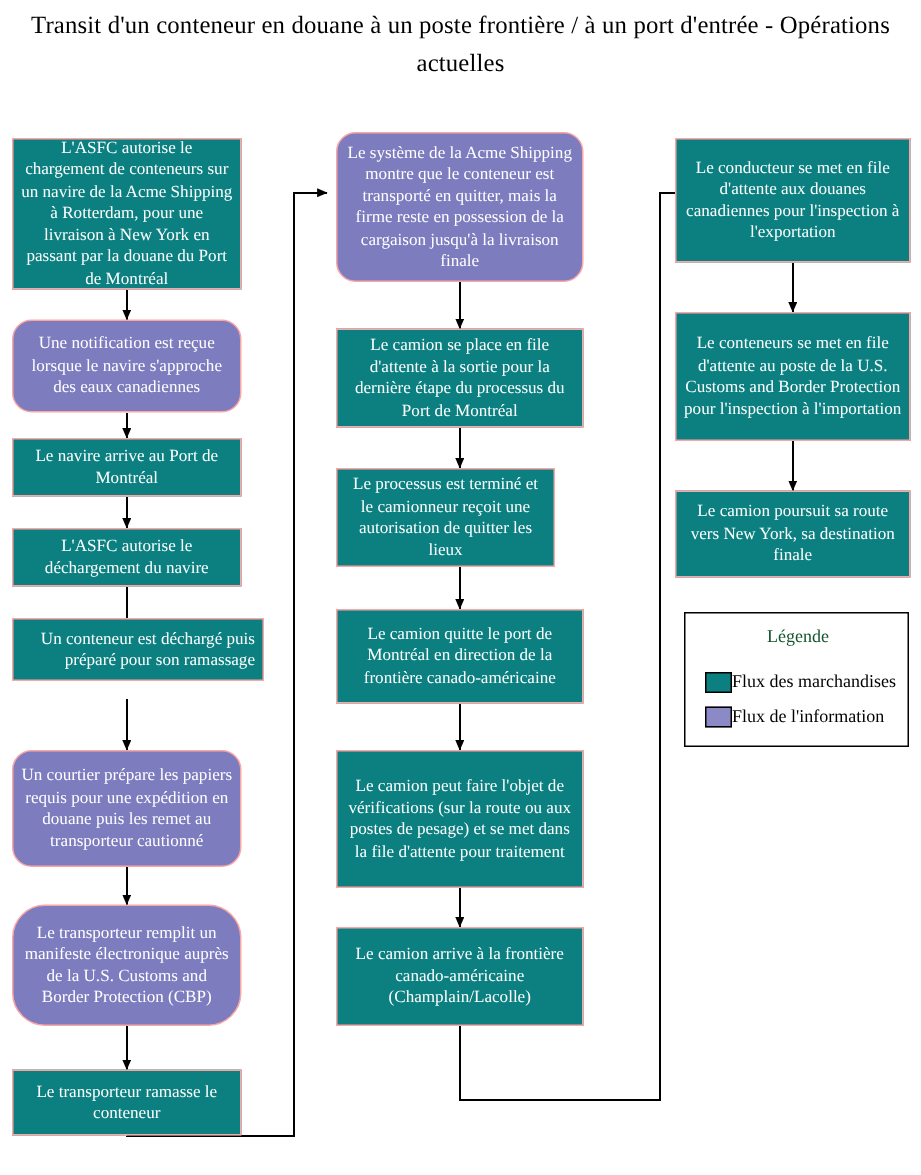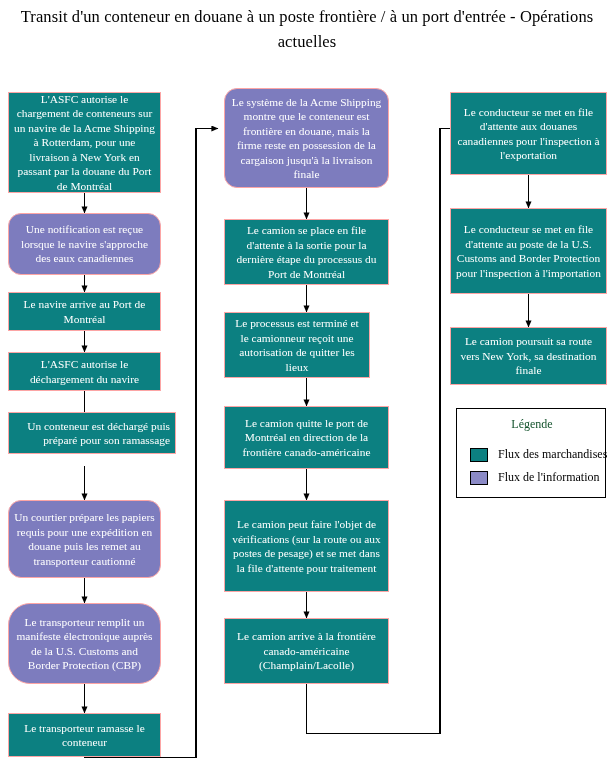--- a/index.html
+++ b/index.html
@@ -84,21 +84,20 @@
     width: 150px;
     text-align: center;
     font-size: 12px;
     color: #14532d;
   }
   .legend-row {
     position: absolute;
     left: 13px;
     display: flex;
     align-items: center;
-    gap: 10px;
   }
   .legend-row.r1 { top: 38px; }
   .legend-row.r2 { top: 61px; }
   .swatch {
     width: 18px;
     height: 14px;
     border: 1px solid #000;
     box-sizing: border-box;
     flex: none;
   }
@@ -174,21 +173,21 @@
 
   <div class="node info" style="left:8px;  top:603px; width:153px; height:81px;border-radius:22px;">
     <span class="txt"><span>Le transporteur remplit un manifeste électronique auprès de la </span><span class="it">U.S. Customs and Border Protection</span><span> (CBP)</span></span>
   </div>
 
   <div class="node goods" style="left:8px;  top:713px; width:153px; height:44px;">
     <span class="txt">Le transporteur ramasse le conteneur</span>
   </div>
 
   <div class="node info" style="left:224px; top:88px;  width:165px; height:100px;">
-    <span class="txt">Le système de la Acme Shipping montre que le conteneur est frontière en douane, mais la firme reste en possession de la cargaison jusqu'à la livraison finale</span>
+    <span class="txt">Le système de la Acme Shipping montre que le conteneur est transporté en quitter, mais la firme reste en possession de la cargaison jusqu'à la livraison finale</span>
   </div>
 
   <div class="node goods" style="left:224px; top:219px; width:165px; height:66px;">
     <span class="txt">Le camion se place en file d'attente à la sortie pour la dernière étape du processus du Port de Montréal</span>
   </div>
 
   <div class="node goods" style="left:224px; top:312px; width:146px; height:66px;">
     <span class="txt">Le processus est terminé et le camionneur reçoit une autorisation de quitter les lieux</span>
   </div>
 
@@ -202,21 +201,21 @@
 
   <div class="node goods" style="left:224px; top:618px; width:165px; height:66px;">
     <span class="txt">Le camion arrive à la frontière canado-américaine (Champlain/Lacolle)</span>
   </div>
 
   <div class="node goods" style="left:450px; top:92px;  width:157px; height:83px;">
     <span class="txt">Le conducteur se met en file d'attente aux douanes canadiennes pour l'inspection à l'exportation</span>
   </div>
 
   <div class="node goods" style="left:450px; top:208px; width:157px; height:86px;">
-    <span class="txt"><span>Le conducteur se met en file d'attente au poste de la </span><span class="it">U.S. Customs and Border Protection</span><span> pour l'inspection à l'importation</span></span>
+    <span class="txt"><span>Le conteneurs se met en file d'attente au poste de la </span><span class="it">U.S. Customs and Border Protection</span><span> pour l'inspection à l'importation</span></span>
   </div>
 
   <div class="node goods" style="left:450px; top:327px; width:157px; height:58px;">
     <span class="txt">Le camion poursuit sa route vers New York, sa destination finale</span>
   </div>
 
   <div class="legend">
     <div class="legend-title">Légende</div>
 
     <div class="legend-row r1">

